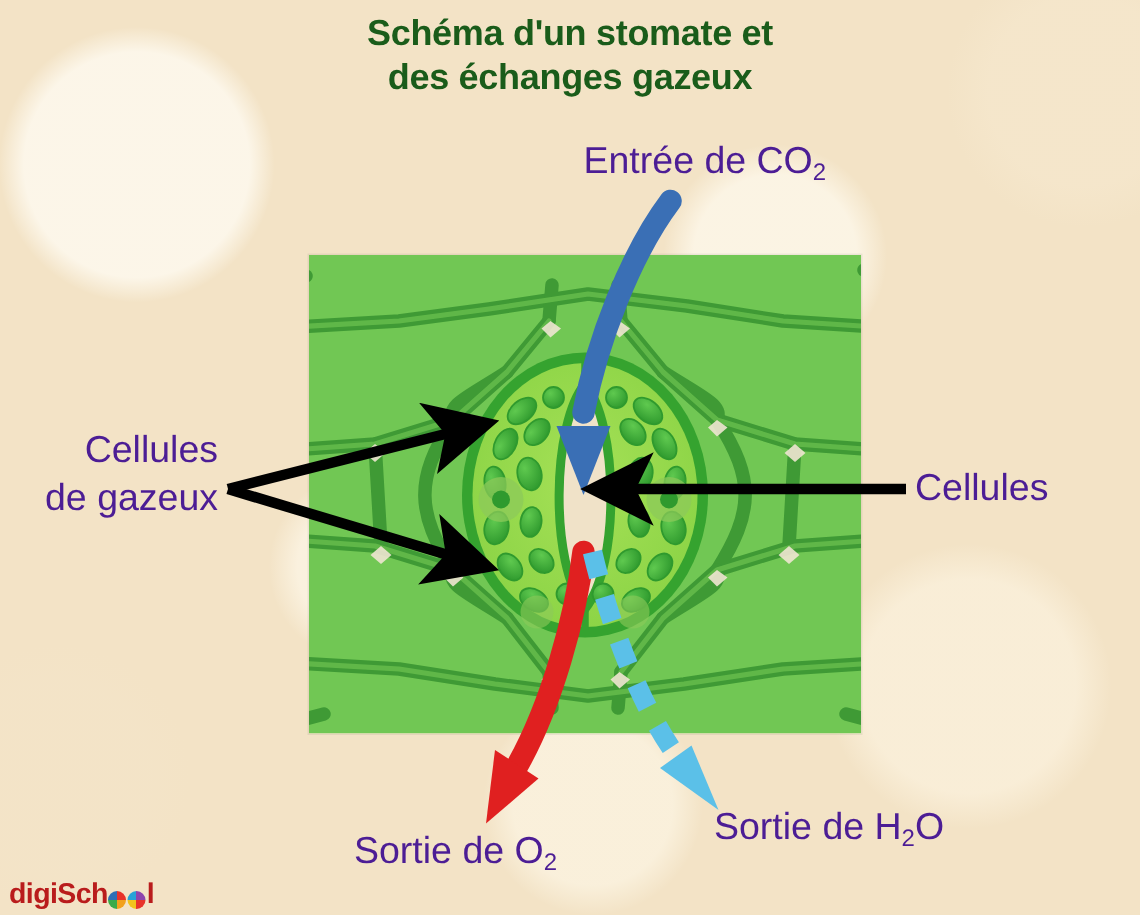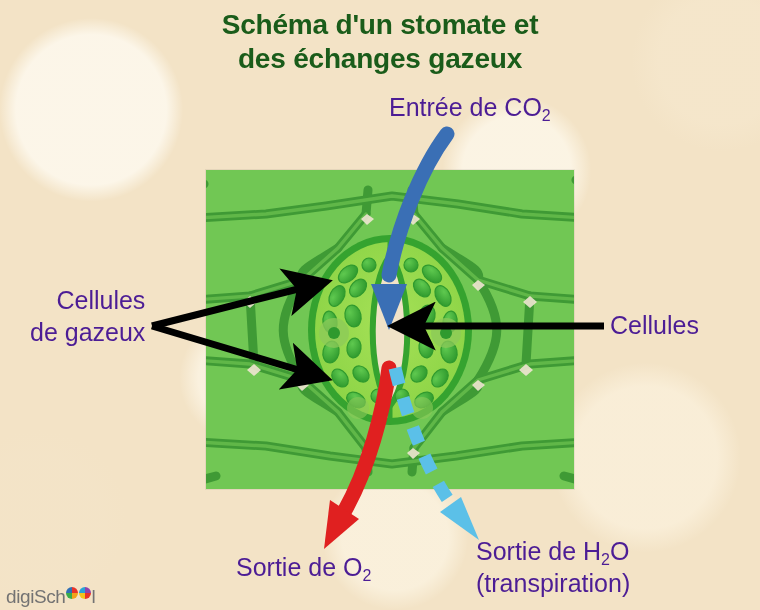--- a/index.html
+++ b/index.html
@@ -15,33 +15,33 @@
       radial-gradient(circle at 32% 62%, rgba(255,250,238,.6) 0 7%, rgba(0,0,0,0) 10%),
       radial-gradient(circle at 68% 28%, rgba(255,251,240,.7) 0 8%, rgba(0,0,0,0) 11%),
       radial-gradient(circle at 85% 75%, rgba(252,243,224,.65) 0 9%, rgba(0,0,0,0) 12%),
       radial-gradient(circle at 52% 88%, rgba(255,250,236,.55) 0 8%, rgba(0,0,0,0) 11%),
       radial-gradient(circle at 5% 85%, rgba(243,228,200,.6) 0 7%, rgba(0,0,0,0) 10%),
       radial-gradient(circle at 95% 10%, rgba(246,232,206,.6) 0 7%, rgba(0,0,0,0) 10%);
   }
   .layer{position:absolute;inset:0;z-index:2;}
   #title{
     position:absolute;left:0;right:0;top:8px;text-align:center;
-    color:#1a5c1a;font-weight:bold;font-size:28px;line-height:1.22;
+    color:#1a5c1a;font-weight:bold;font-size:24px;line-height:1.22;
     letter-spacing:-.2px;z-index:3;
   }
   .lbl{position:absolute;color:#4c1d95;font-size:25px;line-height:1.2;z-index:4;white-space:nowrap;}
   .lbl sub{font-size:16px;vertical-align:baseline;position:relative;top:5px;}
   #lbl-co2{left:389px;top:92px;}
   #lbl-cellules{left:30px;top:284px;text-align:right;line-height:1.28;}
   #lbl-ostiole{left:610px;top:310px;}
   #lbl-o2{left:236px;top:552px;}
   #lbl-h2o{left:476px;top:524px;line-height:1.26;margin-top:12px;}
   #logo{position:absolute;left:6px;bottom:2px;z-index:5;
-    font-size:19px;font-weight:normal;color:#737373;letter-spacing:-.4px;
-    display:flex;}
+    font-size:19px;font-weight:bold;color:#b91c1c;letter-spacing:-.4px;
+    display:flex;align-items:flex-end;}
   #logo .dots{display:inline-block;position:relative;width:26px;height:14px;margin:0 0px 1px 0px;}
   #logo .dots i{position:absolute;width:12px;height:12px;border-radius:50%;display:block;}
   #logo .d1{left:0;top:1px;background:
      conic-gradient(#e8332a 0 25%,#f2a11c 0 50%,#3aab4a 0 75%,#2f6fb5 0 100%);}
   #logo .d2{left:13px;top:1px;background:
      conic-gradient(#8e44ad 0 25%,#e8332a 0 50%,#f2c31c 0 75%,#28a3d8 0 100%);}
   #stomate-frame{position:absolute;left:206px;top:170px;width:368px;height:319px;z-index:1;
     box-shadow:0 0 0 1px rgba(0,0,0,.06);}
 </style>
 </head>
@@ -207,21 +207,20 @@
 </div>
 
 <div class="lbl" id="lbl-ostiole">Cellules</div>
 
 <div class="lbl" id="lbl-o2">
   <span>Sortie de O</span><sub>2</sub>
 </div>
 
 <div class="lbl" id="lbl-h2o">
   <div><span>Sortie de H</span><sub>2</sub><span>O</span></div>
-  <div>(transpiration)</div>
 </div>
 
 <div id="logo">
   <span>digiSch</span>
   <span class="dots">
     <i class="d1"></i>
       <i class="d2"></i>
   </span>
   <span>l</span>
 </div>

